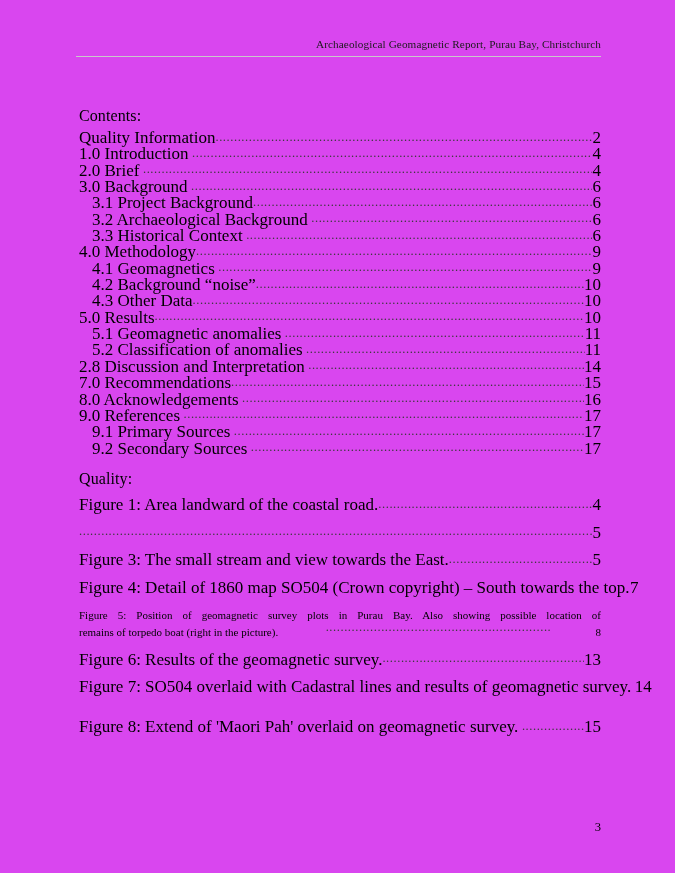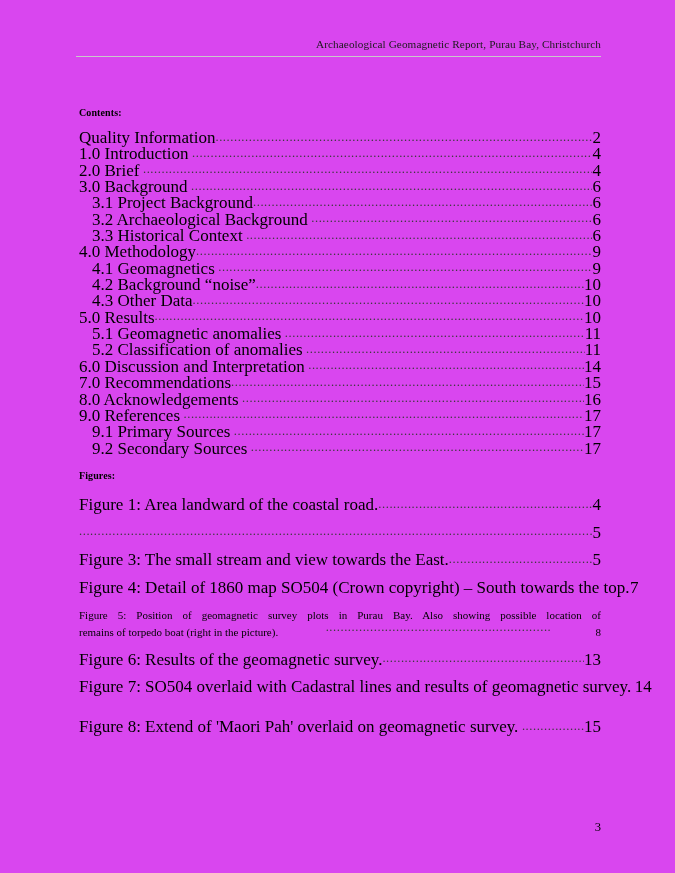--- a/index.html
+++ b/index.html
@@ -42,22 +42,22 @@
     top: 55.5px;
     width: 525px;
     height: 1.5px;
     background: #c9c9c9;
   }
 
   
   .section-title {
     position: absolute;
     left: 79px;
-    font-weight: bold;
-    font-size: 10px;
+    font-weight: normal;
+    font-size: 16px;
     color: #000;
     letter-spacing: 0.1px;
   }
   #contents-title { top: 107px; }
   #figures-title  { top: 470px; }
 
   
   .toc-block {
     position: absolute;
     left: 79px;
@@ -235,21 +235,21 @@
         <span class="label">5.1 Geomagnetic anomalies</span>
         <span class="leader"></span>
         <span class="pageno">11</span>
       </div>
       <div class="row level-2 gap">
         <span class="label">5.2 Classification of anomalies</span>
         <span class="leader"></span>
         <span class="pageno">11</span>
       </div>
       <div class="row level-1 gap">
-        <span class="label">6.0 Discussion and Interpretation</span>
+        <span class="label">2.8 Discussion and Interpretation</span>
         <span class="leader"></span>
         <span class="pageno">14</span>
       </div>
       <div class="row level-1">
         <span class="label">7.0 Recommendations</span>
         <span class="leader"></span>
         <span class="pageno">15</span>
       </div>
       <div class="row level-1 gap">
         <span class="label">8.0 Acknowledgements</span>
@@ -266,21 +266,21 @@
         <span class="leader"></span>
         <span class="pageno">17</span>
       </div>
       <div class="row level-2 gap">
         <span class="label">9.2 Secondary Sources</span>
         <span class="leader"></span>
         <span class="pageno">17</span>
       </div>
     </div>
 
-  <div class="section-title" id="figures-title">Figures:</div>
+  <div class="section-title" id="figures-title">Quality:</div>
   <div class="toc-block" id="figures-block">
       <div class="row">
         <span class="label">Figure 1: Area landward of the coastal road.</span>
         <span class="leader"></span>
         <span class="pageno">4</span>
       </div>
       <div class="row gap">
         <span class="leader"></span>
         <span class="pageno">5</span>
       </div>

